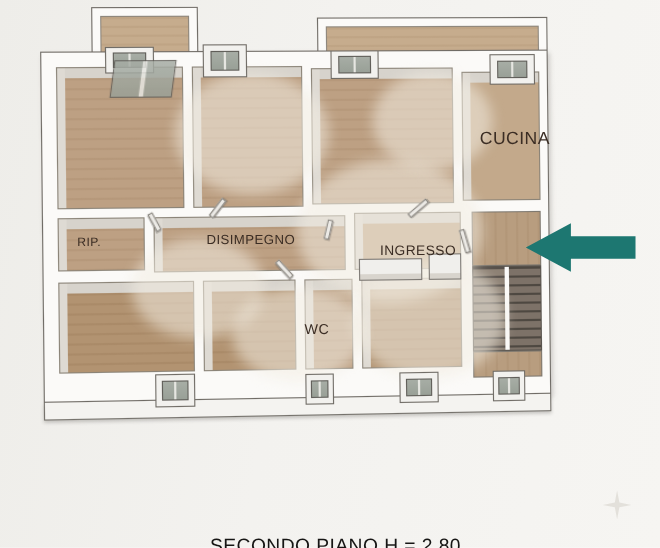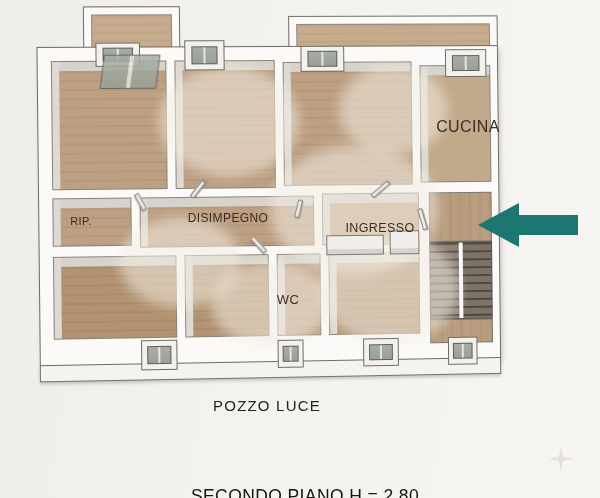--- a/index.html
+++ b/index.html
@@ -138,19 +138,18 @@
 
   <div class="overlay">
     <div class="roomlabel" style="left:81px;top:221px;font-size:11px;">RIP.</div>
     <div class="roomlabel" style="left:228px;top:218px;">DISIMPEGNO</div>
     <div class="roomlabel" style="left:380px;top:228px;font-size:12.5px;">INGRESSO</div>
     <div class="roomlabel" style="left:468px;top:127px;font-size:16px;">CUCINA</div>
     <div class="roomlabel" style="left:288px;top:299px;font-size:13px;">WC</div>
 
     <div class="arrow"></div>
 
-    <div class="caption lightwell" style="left:267px;top:405px;">POZZO LUCE</div>
     <div class="caption floortitle" style="left:305px;top:450px;margin-top:46px;">SECONDO PIANO H = 2.80</div>
 
     <div class="sparkle"></div>
   </div>
 
 </div>
 
 </body></html>

